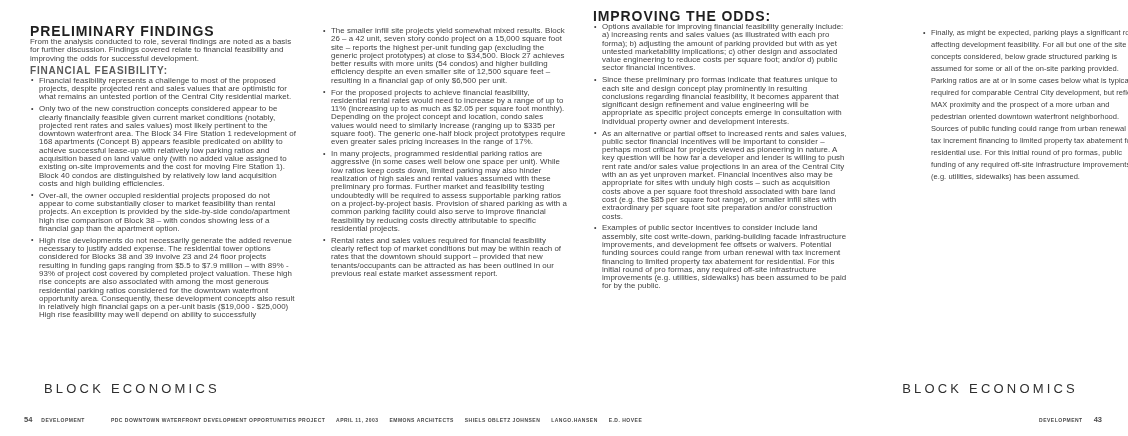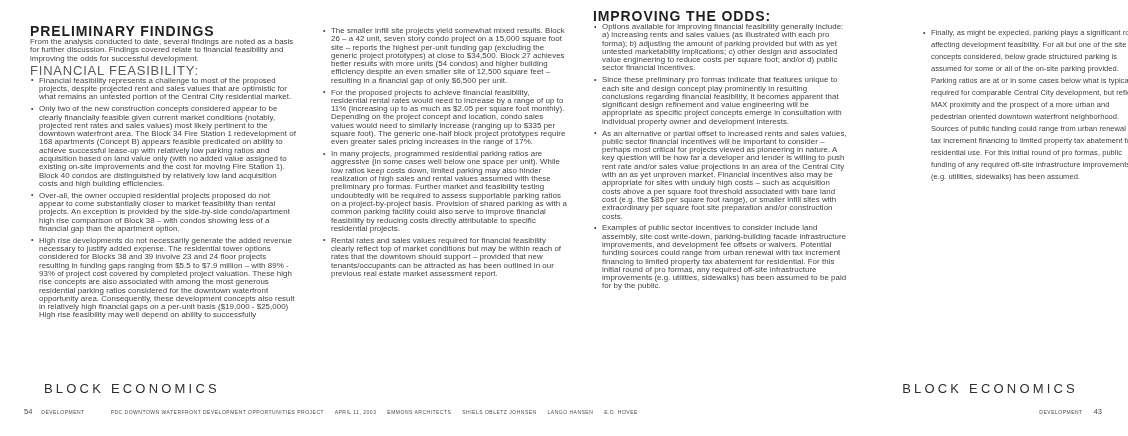--- a/index.html
+++ b/index.html
@@ -22,55 +22,55 @@
   #col1 { left: 30px;  width: 266px; }
   #col2 { left: 322px; width: 246px; }
   #col3 { left: 593px; width: 254px; top: 12px; }
   #col4 { left: 922px; width: 224px; font-size: 7.5px; line-height: 12px; }
 
   .sec-heading {
     font-size: 14px; font-weight: bold; color: #1f1f1f;
     letter-spacing: 0.9px; margin: 0 0 2px 0; line-height: 9px;
   }
   .sub-heading {
-    font-size: 13px; font-weight: normal; color: #5a5a5a;
+    font-size: 10px; font-weight: bold; color: #5a5a5a;
     letter-spacing: 0.8px; margin: 4px 0 2px 0; line-height: 8px;
   }
   .para { margin: 0 0 3px 0; }
   .bullet { position: relative; padding-left: 9px; margin: 0 0 3.5px 0; }
   .bullet .dot { position: absolute; left: 1px; top: -0.5px; font-size: 7px; color: #3f3f3f; }
   .cont { padding-left: 9px; margin: 0 0 3.5px 0; }
 
   .footer { position: absolute; top: 381px; }
   .footer-left { left: 24px; }
   .footer-right { right: 26px; text-align: right; }
   .brand {
     font-size: 13px; letter-spacing: 3.2px; color: #2f2f2f;
     line-height: 16px; white-space: nowrap;
   }
   .footer-left .brand { margin-left: 20px; }
   .footer-right .brand { margin-right: 24px; }
   .meta-row {
-    display: flex; align-items: baseline; margin-top: 10px;
-    font-size: 5px; letter-spacing: 0.5px; color: #4a4a4a; white-space: nowrap;
+    display: flex; align-items: baseline; margin-top: 18px;
+    font-size: 5px; letter-spacing: 0.5px; color: #4a4a4a; white-space: nowrap; font-weight: bold;
   }
   .footer-right .meta-row { justify-content: flex-end; margin-right: 0; }
   .pagenum { font-size: 7.5px; color: #4a4a4a; letter-spacing: 0; }
   .footer-left .pagenum { margin-right: 9px; }
   .footer-right .pagenum { margin-left: 11px; }
   .section-label { margin-right: 26px; }
   .footer-right .section-label { margin-right: 0; }
   .credits span { margin-right: 9px; }
 </style>
 </head>
 <body>
 
 <div class="col" id="col1">
   <h1 class="sec-heading">PRELIMINARY FINDINGS</h1>
-  <p class="para">From the analysis conducted to date, several findings are noted as a basis for further discussion. Findings covered relate to financial feasibility and improving the odds for successful development.</p>
+  <p class="para">From the analysis conducted to role, several findings are noted as a basis for further discussion. Findings covered relate to financial feasibility and improving the odds for successful development.</p>
   <h2 class="sub-heading">FINANCIAL FEASIBILITY:</h2>
   <div class="bullet"><span class="dot">•</span><span>Financial feasibility represents a challenge to most of the proposed projects, despite projected rent and sales values that are optimistic for what remains an untested portion of the Central City residential market.</span></div>
   <div class="bullet"><span class="dot">•</span><span>Only two of the new construction concepts considered appear to be clearly financially feasible given current market conditions (notably, projected rent rates and sales values) most likely pertinent to the downtown waterfront area. The Block 34 Fire Station 1 redevelopment of 168 apartments (Concept B) appears feasible predicated on ability to achieve successful lease-up with relatively low parking ratios and acquisition based on land value only (with no added value assigned to existing on-site improvements and the cost for moving Fire Station 1). Block 40 condos are distinguished by relatively low land acquisition costs and high building efficiencies.</span></div>
   <div class="bullet"><span class="dot">•</span><span>Over-all, the owner occupied residential projects proposed do not appear to come substantially closer to market feasibility than rental projects. An exception is provided by the side-by-side condo/apartment high rise comparison of Block 38 – with condos showing less of a financial gap than the apartment option.</span></div>
   <div class="bullet"><span class="dot">•</span><span>High rise developments do not necessarily generate the added revenue necessary to justify added expense. The residential tower options considered for Blocks 38 and 39 involve 23 and 24 floor projects resulting in funding gaps ranging from $5.5 to $7.9 million – with 89% - 93% of project cost covered by completed project valuation. These high rise concepts are also associated with among the most generous residential parking ratios considered for the downtown waterfront opportunity area. Consequently, these development concepts also result in relatively high financial gaps on a per-unit basis ($19,000 - $25,000) High rise feasibility may well depend on ability to successfully</span></div>
 </div>
 
 <div class="col" id="col2">
   <div class="bullet"><span class="dot">•</span><span>The smaller infill site projects yield somewhat mixed results. Block 26 – a 42 unit, seven story condo project on a 15,000 square foot site – reports the highest per-unit funding gap (excluding the generic project prototypes) at close to $34,500. Block 27 achieves better results with more units (54 condos) and higher building efficiency despite an even smaller site of 12,500 square feet – resulting in a financial gap of only $6,500 per unit.</span></div>
   <div class="bullet"><span class="dot">•</span><span>For the proposed projects to achieve financial feasibility, residential rental rates would need to increase by a range of up to 11% (increasing up to as much as $2.05 per square foot monthly). Depending on the project concept and location, condo sales values would need to similarly increase (ranging up to $335 per square foot). The generic one-half block project prototypes require even greater sales pricing increases in the range of 17%.</span></div>

